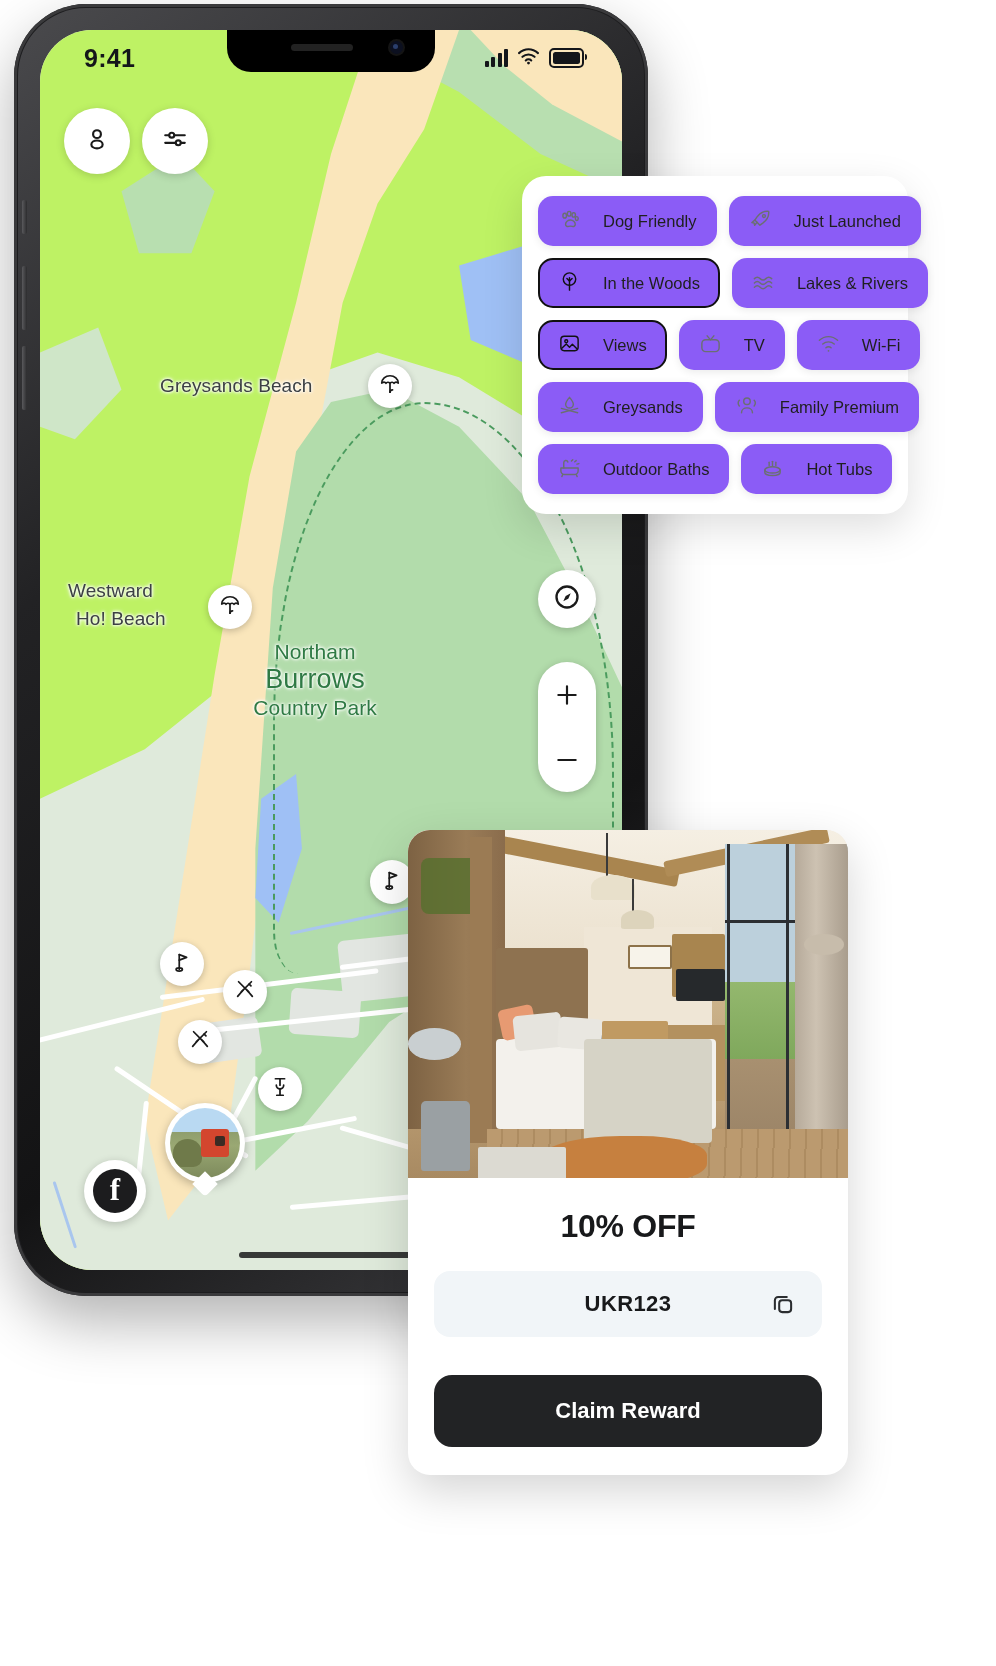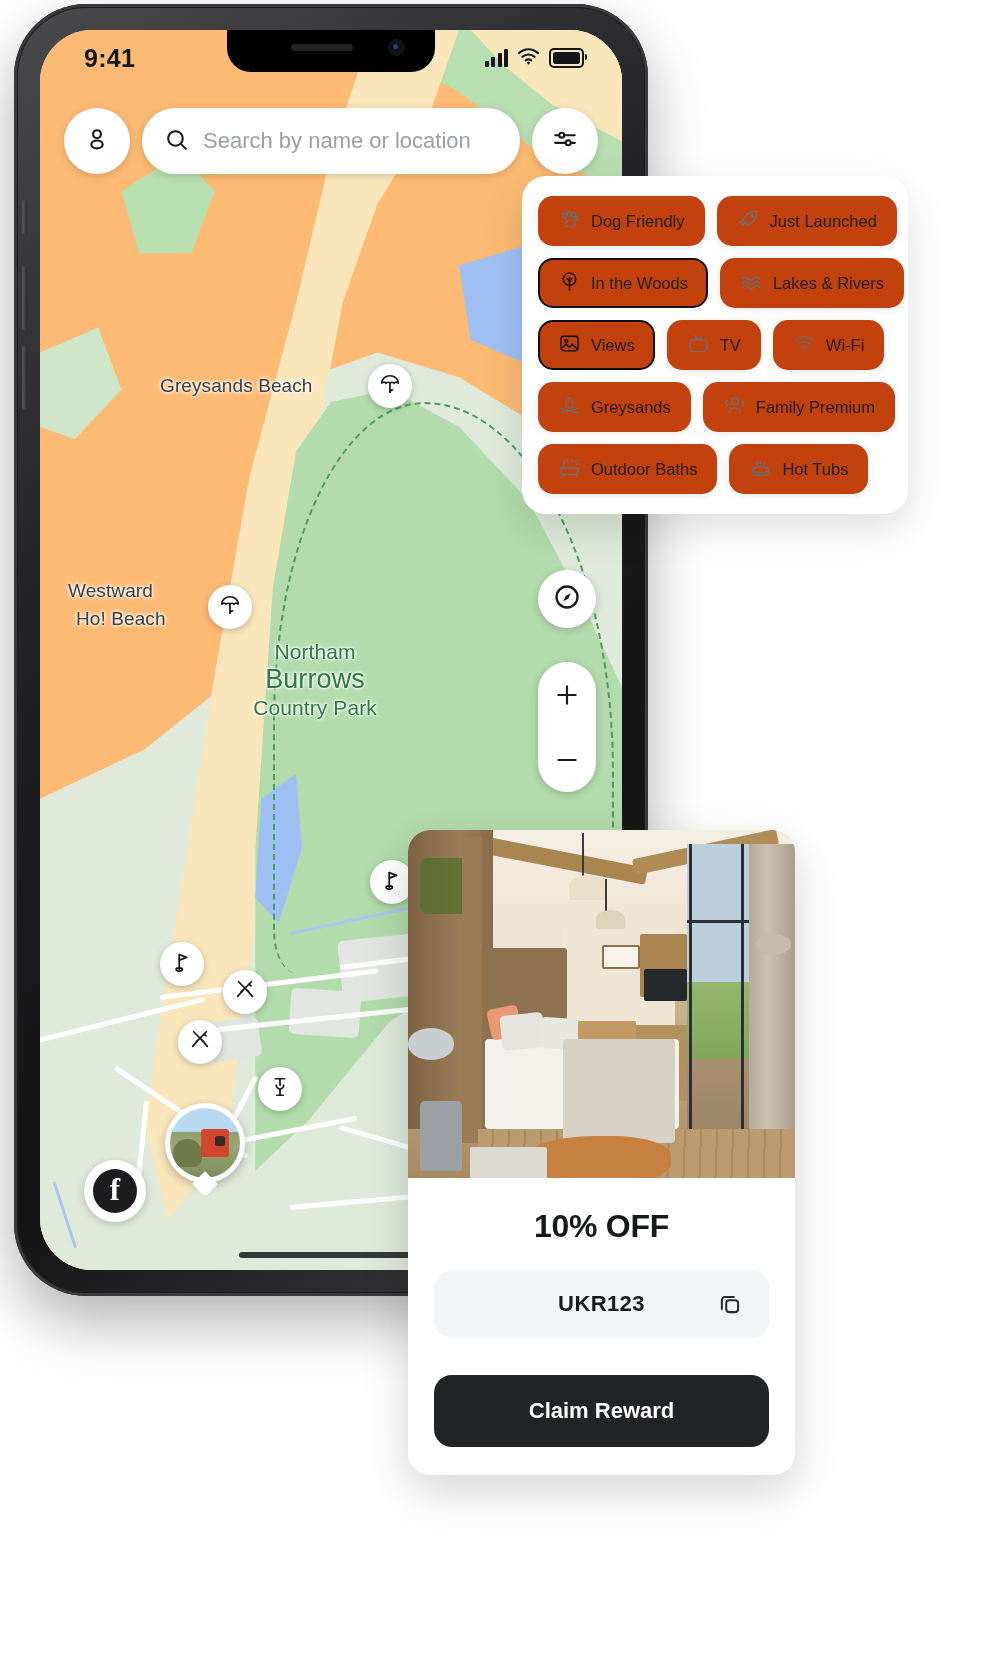--- a/index.html
+++ b/index.html
@@ -19,21 +19,21 @@
     position:absolute;left:26px;top:26px;width:582px;height:1240px;
     border-radius:52px;overflow:hidden;background:#e8f0e3;
   }
   .side-btn{position:absolute;background:linear-gradient(90deg,#5a5a5d,#2c2c2e);border-radius:2px;}
   #btn-silent{left:8px;top:196px;width:5px;height:34px;}
   #btn-volup{left:8px;top:262px;width:5px;height:64px;}
   #btn-voldown{left:8px;top:342px;width:5px;height:64px;}
   #btn-power{right:8px;top:300px;width:5px;height:92px;}
 
   
-  #map-canvas{position:absolute;inset:0;background:#fdba74;}
+  #map-canvas{position:absolute;inset:0;background:#bef264;}
   .mland{position:absolute;}
   
   #green-main{left:0;top:0;width:100%;height:100%;
     background:
       linear-gradient(0deg,#dfeadb 0%,#dfeadb 100%);
     clip-path:polygon(0% 62%, 18% 58%, 34% 52%, 44% 46%, 46% 40%, 44% 33%, 46% 28%, 58% 26%, 72% 28%, 86% 32%, 100% 30%, 100% 100%, 0% 100%);}
   #green-ne{left:0;top:0;width:100%;height:100%;background:#b8dfb0;
     clip-path:polygon(61% 0%, 100% 0%, 100% 13%, 86% 10%, 72% 5%, 64% 3%);}
   #green-park{left:0;top:0;width:100%;height:100%;background:#b2dcab;
     clip-path:polygon(37% 92%, 37% 66%, 40% 45%, 44% 34%, 50% 30%, 60% 29%, 72% 32%, 84% 38%, 93% 46%, 100% 53%, 100% 70%, 80% 74%, 60% 80%, 46% 88%);}
@@ -119,30 +119,30 @@
   #fb-circle span{color:#fff;font-size:31px;font-weight:bold;font-family:"Liberation Serif",serif;line-height:1;margin-top:-3px;}
   #home-indicator{position:absolute;left:50%;margin-left:-92px;bottom:12px;width:184px;height:6px;
     background:#1a1a1a;border-radius:3px;opacity:.85;z-index:13;}
 
   
   #filter-panel{position:absolute;left:522px;top:176px;width:386px;
     background:#fff;border-radius:24px;box-shadow:0 14px 40px rgba(0,0,0,.13);
     padding:20px 16px;box-sizing:border-box;z-index:30;}
   .chip-row{display:flex;gap:12px;margin-bottom:12px;}
   .chip-row:last-child{margin-bottom:0;}
-  .chip{display:flex;align-items:center;gap:10px;height:50px;padding:0 18px;box-sizing:border-box;
-    background:#c2410c;border-radius:15px;box-shadow:0 2px 8px rgba(0,0,0,.085);
+  .chip{display:flex;align-items:center;gap:22px;height:50px;padding:0 18px;box-sizing:border-box;
+    background:#8b5cf6;border-radius:15px;box-shadow:0 2px 8px rgba(0,0,0,.085);
     font-size:16.5px;color:#1f1f1f;white-space:nowrap;border:2px solid transparent;}
   .chip.selected{border:2px solid #111;box-shadow:none;}
   .chip svg{width:23px;height:23px;flex:0 0 auto;stroke:#6b6f72;fill:none;stroke-width:1.5;
     stroke-linecap:round;stroke-linejoin:round;}
   .chip.selected svg{stroke:#111;}
 
   
-  #promo-card{position:absolute;left:408px;top:830px;width:387px;
+  #promo-card{position:absolute;left:408px;top:830px;width:440px;
     background:#fff;border-radius:22px;box-shadow:0 16px 46px rgba(0,0,0,.17);
     overflow:hidden;z-index:40;}
   #promo-image{height:348px;position:relative;overflow:hidden;
     background:linear-gradient(#efe7d8 0%,#e6d9c2 22%,#cbb28a 50%,#b99b71 78%,#a88a62 100%);}
   
   .pm{position:absolute;}
   #pm-ceiling{left:0;top:0;width:100%;height:34%;background:linear-gradient(#f5efe3,#ece2d0);}
   #pm-beam1{left:16%;top:6%;width:46%;height:5%;background:#a9854f;transform:rotate(11deg);border-radius:3px;}
   #pm-beam2{left:58%;top:4%;width:38%;height:4.5%;background:#b08c56;transform:rotate(-12deg);border-radius:3px;}
   #pm-wall-left{left:0;top:0;width:22%;height:86%;background:linear-gradient(90deg,#7d6243,#9a7c57 60%,#8a6c4c);}
@@ -374,29 +374,20 @@
     </div>
 
     <div id="search-row">
       <div id="profile-button">
         <span>
           <svg viewBox="0 0 24 24" class="ic" style="width:26px;height:26px;">
               <circle cx="12" cy="7.5" r="3.6"></circle>
               <ellipse cx="12" cy="17" rx="5.2" ry="3.6"></ellipse>
             </svg>
         </span>
-      </div>
-      <div id="search-field">
-        <span>
-          <svg viewBox="0 0 24 24" class="ic" style="width:25px;height:25px;">
-              <circle cx="11" cy="11" r="7"></circle>
-              <path d="M16.2 16.2L21 21"></path>
-            </svg>
-        </span>
-        <span id="search-placeholder">Search by name or location</span>
       </div>
       <div id="filters-button">
         <span>
           <svg viewBox="0 0 24 24" class="ic" style="width:26px;height:26px;">
               <path d="M3 8.5h18"></path>
               <path d="M3 15.5h18"></path>
               <circle cx="9" cy="8.5" r="2.3" fill="#fff"></circle>
               <circle cx="15" cy="15.5" r="2.3" fill="#fff"></circle>
             </svg>
         </span>

